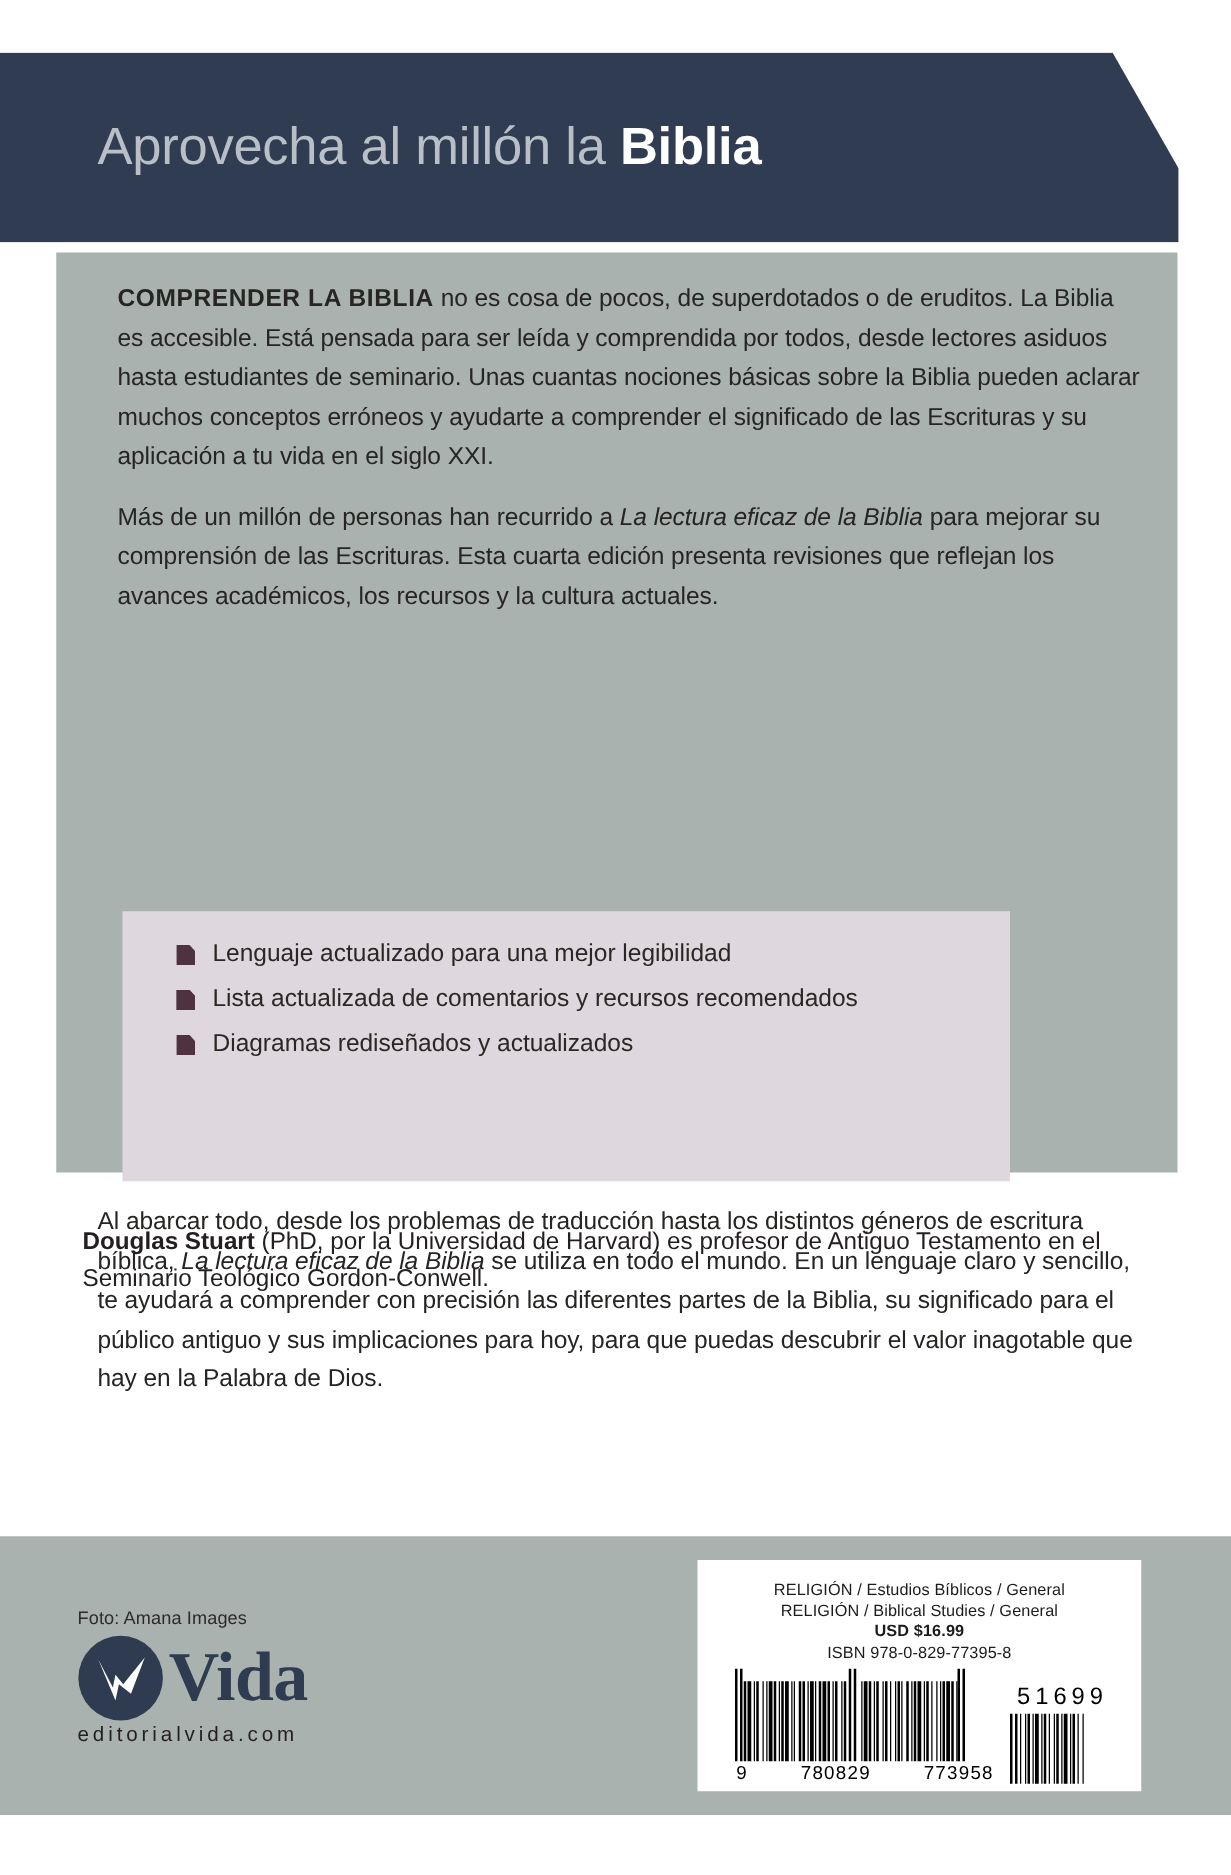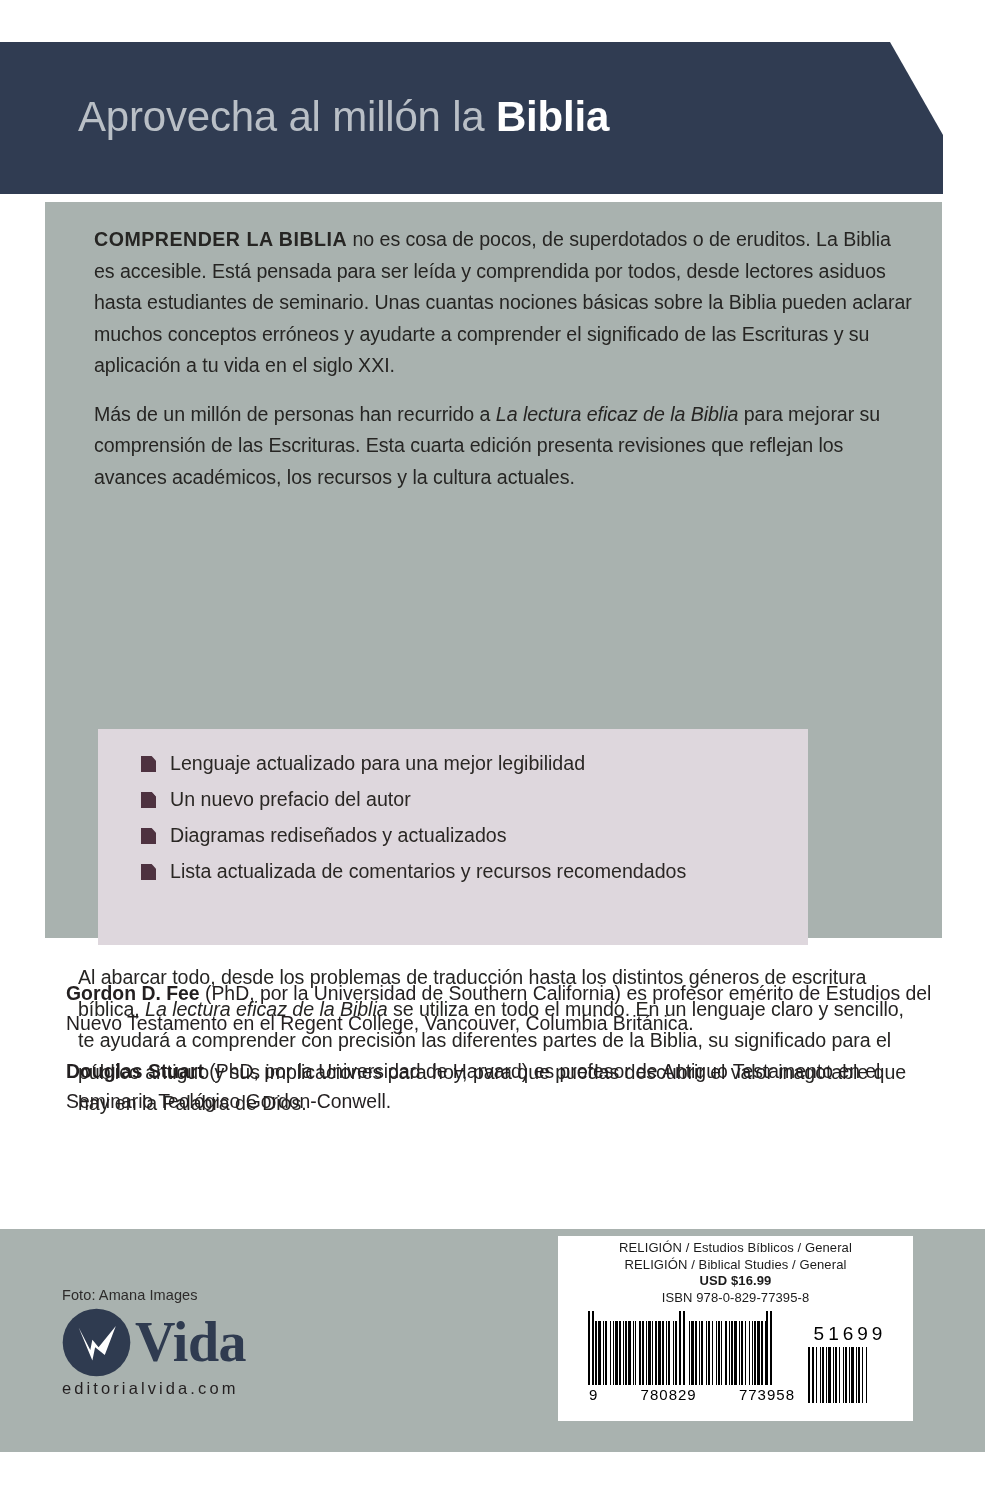--- a/index.html
+++ b/index.html
@@ -189,26 +189,26 @@
     font-size: 16.5px;
     letter-spacing: 3.1px;
     color: #231f20;
     font-weight: 500;
   }
 
   
   .barcode-box {
     position: absolute;
     left: 558px;
-    top: 7px;
+    top: 19px;
     width: 355px;
     height: 185px;
     background: #ffffff;
     box-sizing: border-box;
-    padding-top: 4px;
+    padding-top: 16px;
     text-align: center;
   }
   .bc-line {
     font-size: 13px;
     line-height: 16.5px;
     color: #1b1b1b;
     letter-spacing: 0.1px;
   }
   .bc-line.bold { font-weight: bold; }
   .bc-graphic {
@@ -273,41 +273,36 @@
     <ul class="bullet-list">
       <li class="bullet-item">
         <span class="bullet-marker"></span>
         <span>Lenguaje actualizado para una mejor legibilidad</span>
       </li>
       <li class="bullet-item">
         <span class="bullet-marker"></span>
       </li>
       <li class="bullet-item">
         <span class="bullet-marker"></span>
-        <span>Un nuevo prefacio del autor</span>
+        <span>Lista actualizada de comentarios y recursos recomendados</span>
       </li>
       <li class="bullet-item">
         <span class="bullet-marker"></span>
         <span>Diagramas rediseñados y actualizados</span>
       </li>
-      <li class="bullet-item">
-        <span class="bullet-marker"></span>
-        <span>Lista actualizada de comentarios y recursos recomendados</span>
-      </li>
     </ul>
   </div>
 
   <div class="closing">
     <p class="para"><span>Al abarcar todo, desde los problemas de traducción hasta los distintos géneros de escritura bíblica, </span><em>La lectura eficaz de la Biblia</em><span> se utiliza en todo el mundo. En un lenguaje claro y sencillo, te ayudará a comprender con precisión las diferentes partes de la Biblia, su significado para el público antiguo y sus implicaciones para hoy, para que puedas descubrir el valor inagotable que hay en la Palabra de Dios.</span></p>
   </div>
 
 </div>
 
 <div class="bios">
-  <p class="bio"><span class="name">Gordon D. Fee</span><span> (PhD, por la Universidad de Southern California) es profesor emérito de Estudios del Nuevo Testamento en el Regent College, Vancouver, Columbia Británica.</span></p>
   <p class="bio"><span class="name">Douglas Stuart</span><span> (PhD, por la Universidad de Harvard) es profesor de Antiguo Testamento en el Seminario Teológico Gordon-Conwell.</span></p>
 </div>
 
 <div class="footer">
 
   <div class="photo-credit">Foto: Amana Images</div>
 
   <div class="logo-block">
     <div class="logo-row">
       <svg class="logo-mark" viewBox="0 0 100 100">

